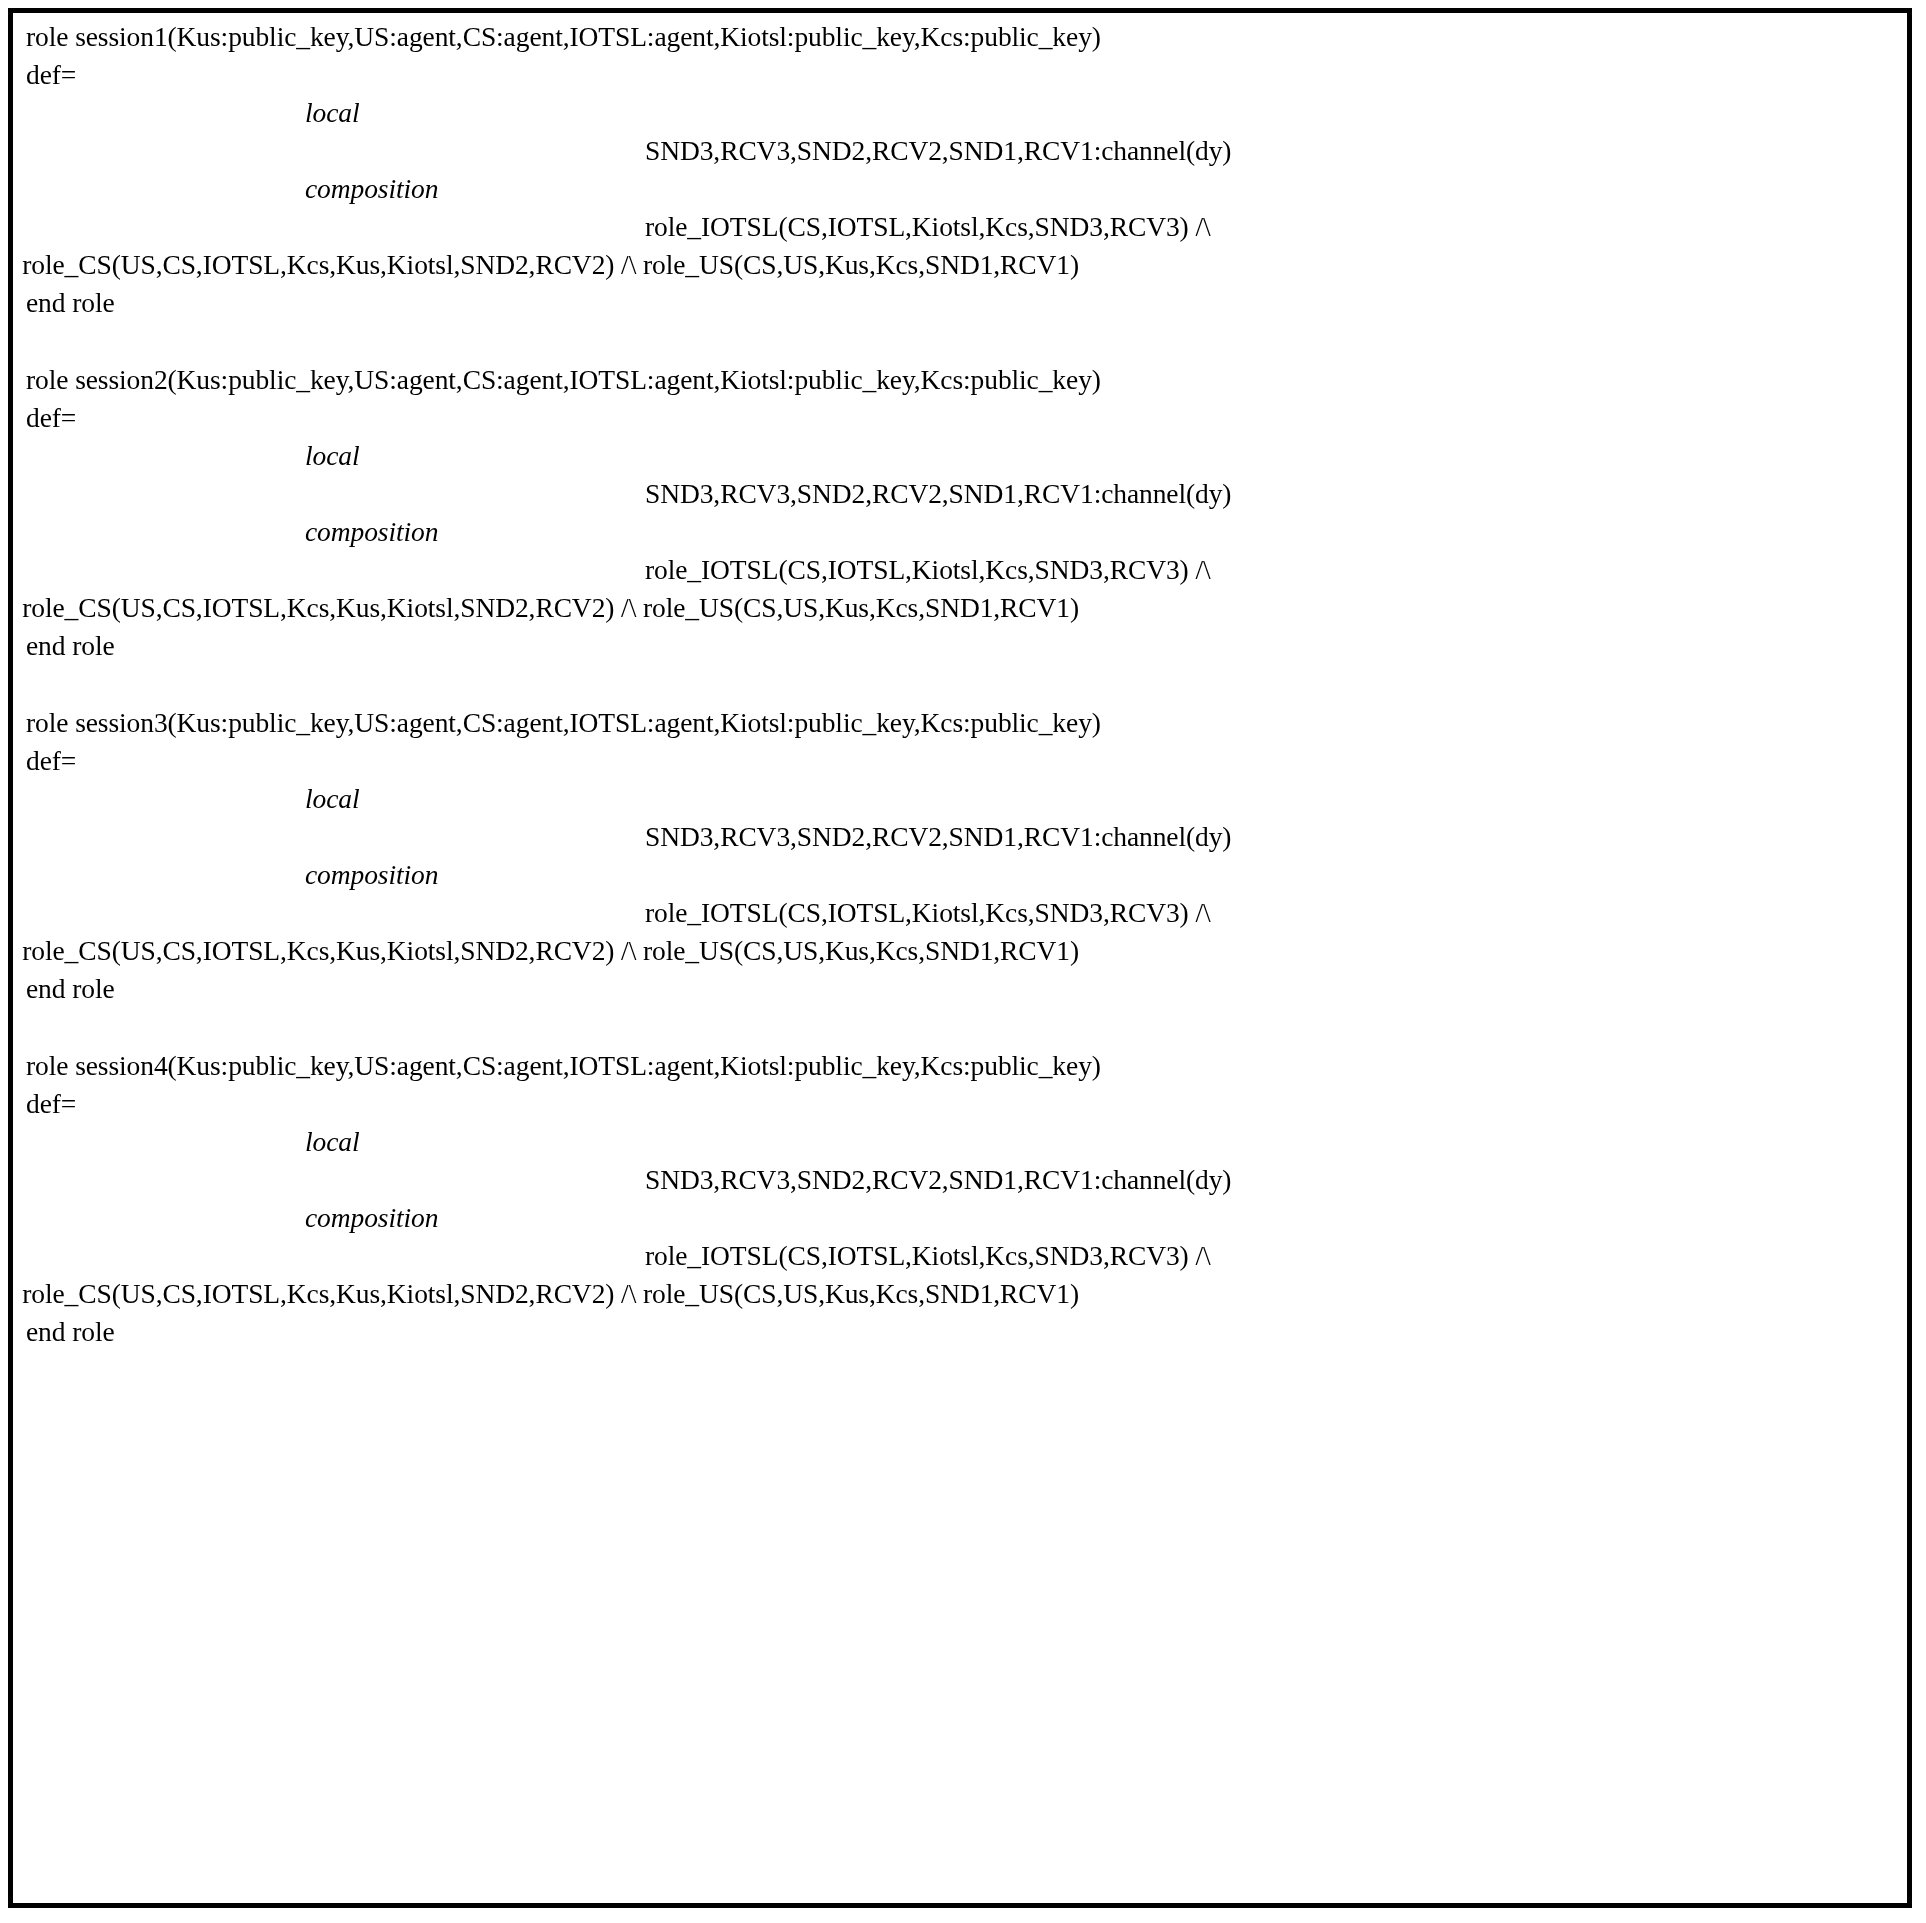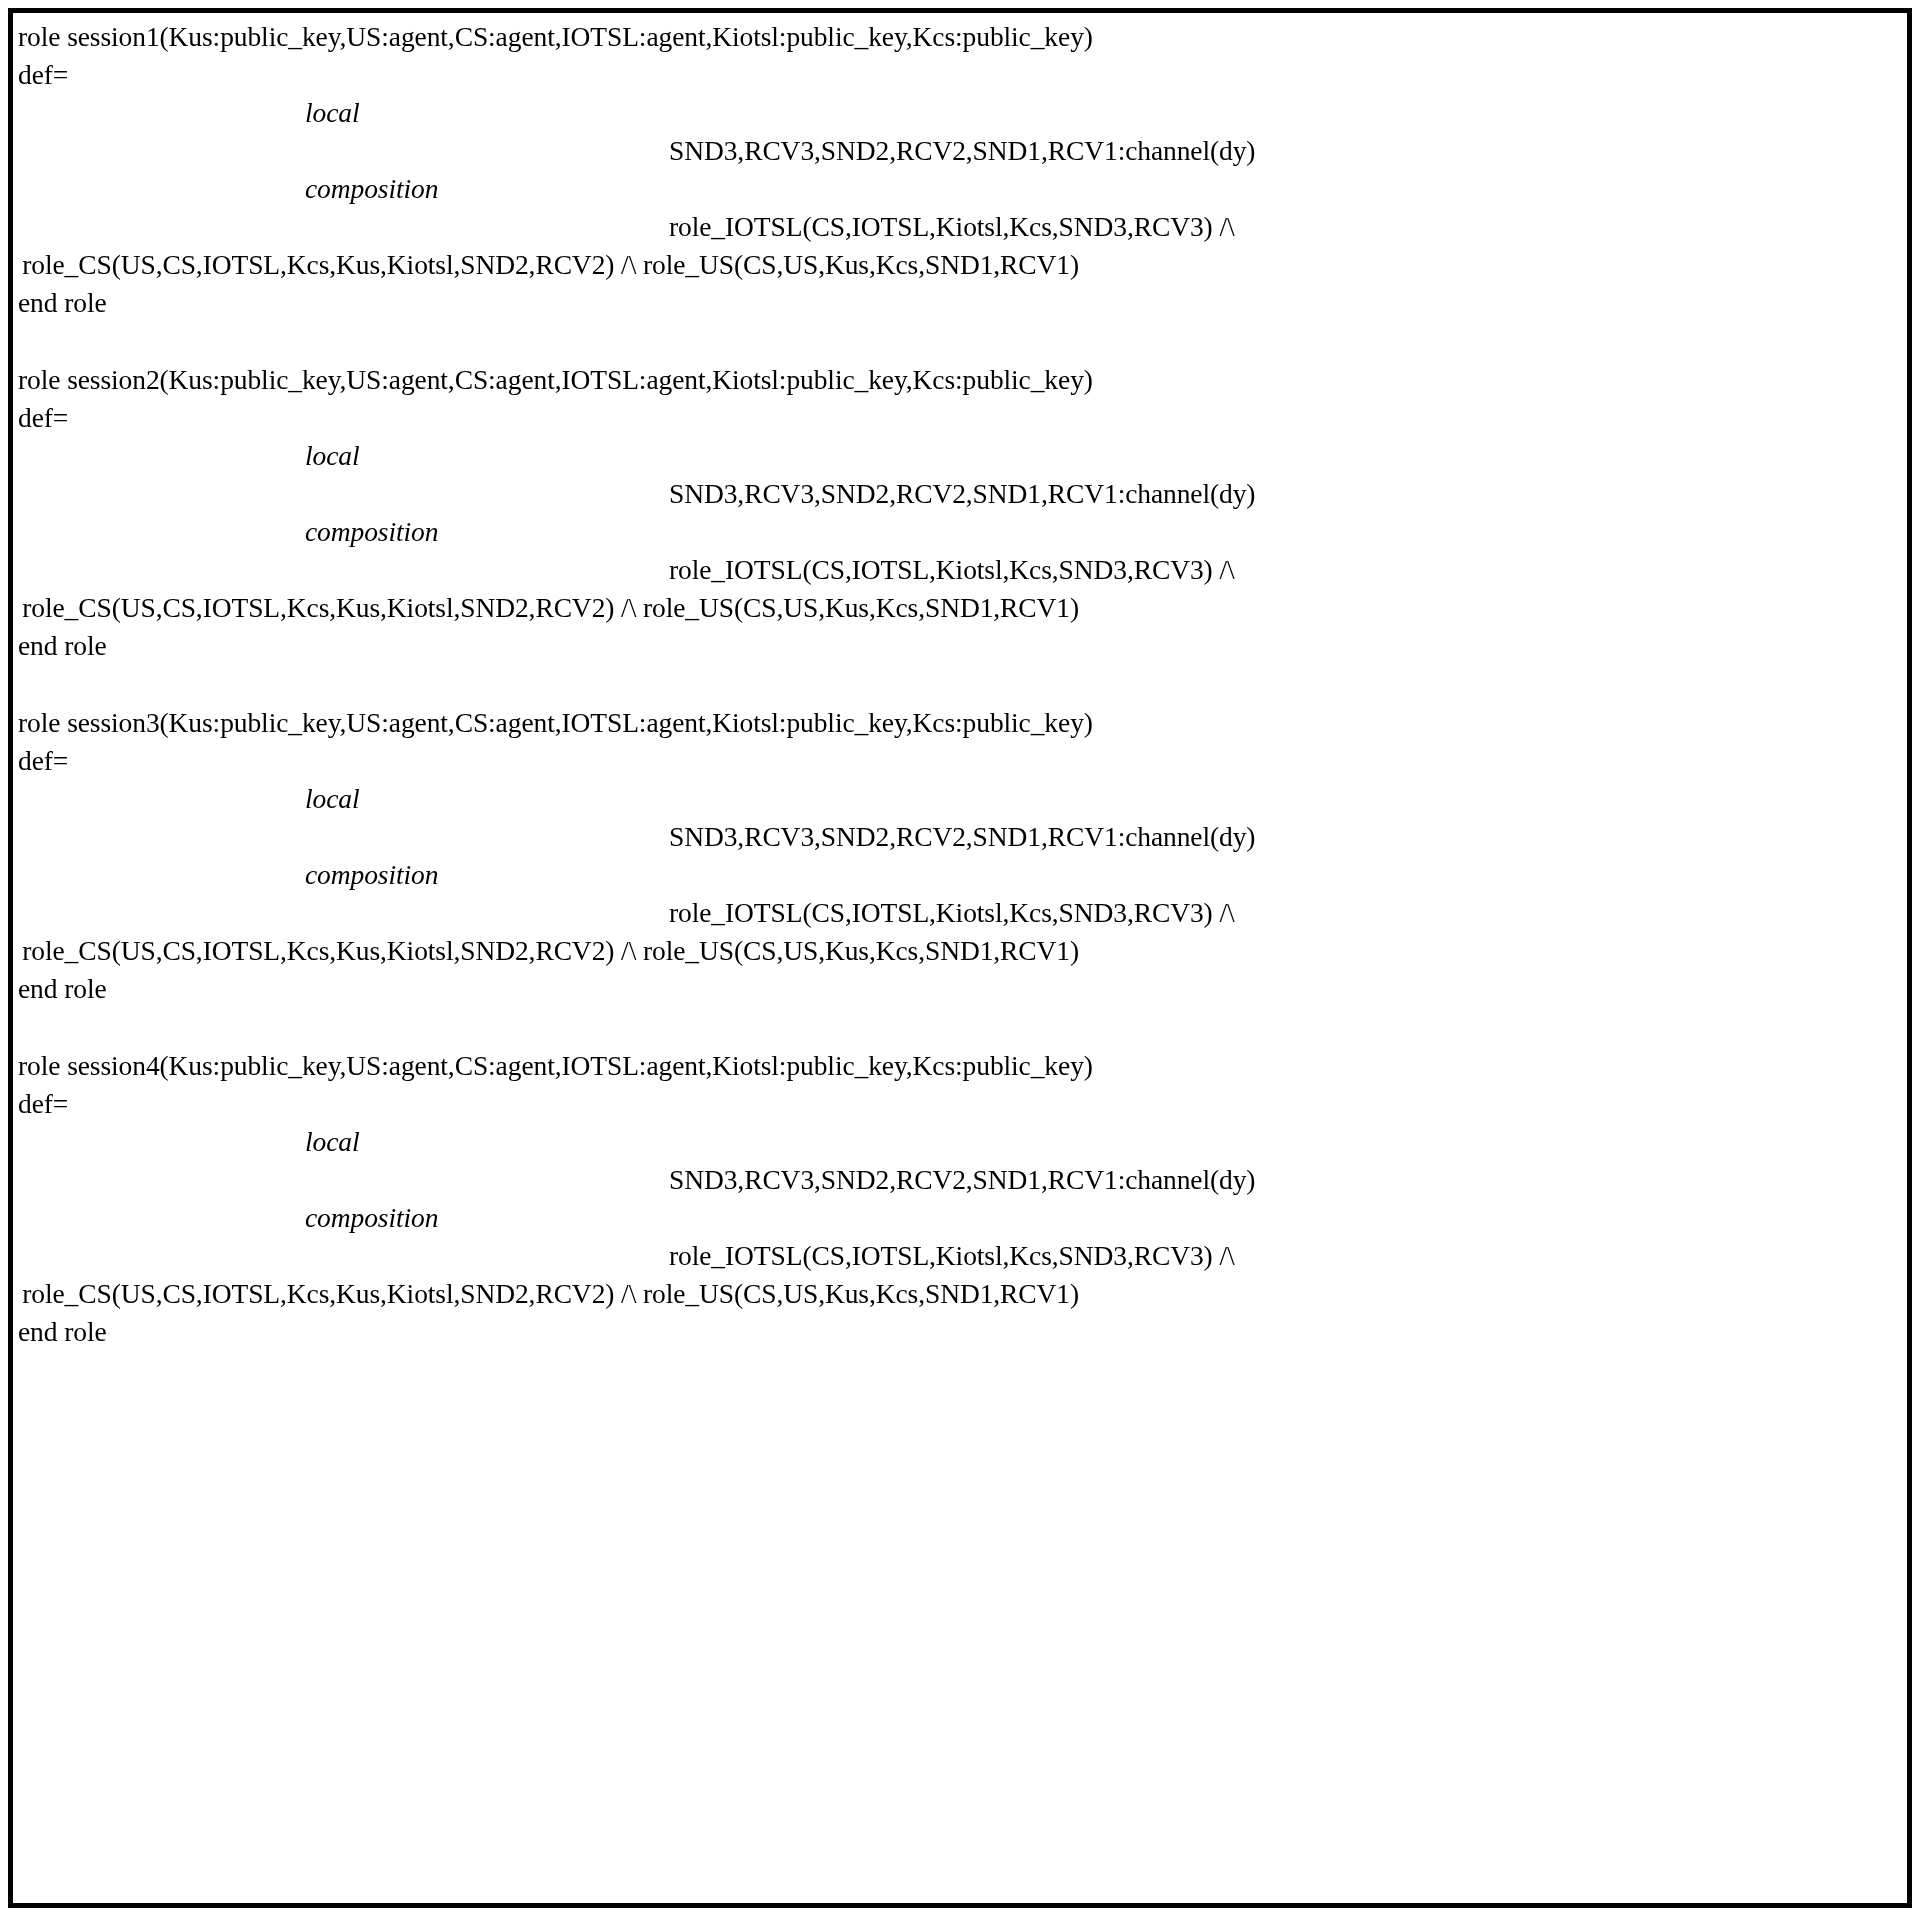--- a/index.html
+++ b/index.html
@@ -50,23 +50,23 @@
     display: block;
     white-space: pre;
     font-size: 27.5px;
     line-height: 38px;
     letter-spacing: -0.1px;
     color: #000000;
     font-family: "Liberation Serif", "DejaVu Serif", serif;
   }
 
   
-  .ind-0  { padding-left: 5px; }
+  .ind-0  { padding-left: 5px; margin-left: 8px; }
   .ind-1  { padding-left: 292px; font-style: italic; }
-  .ind-2  { padding-left: 632px; margin-left: 24px; }
+  .ind-2  { padding-left: 632px; }
 
   
   .wide { padding-left: 9.2px; }
 
   .conj {
     font-family: Liberation Serif, serif;
   }
 </style>
 </head>
 <body>

